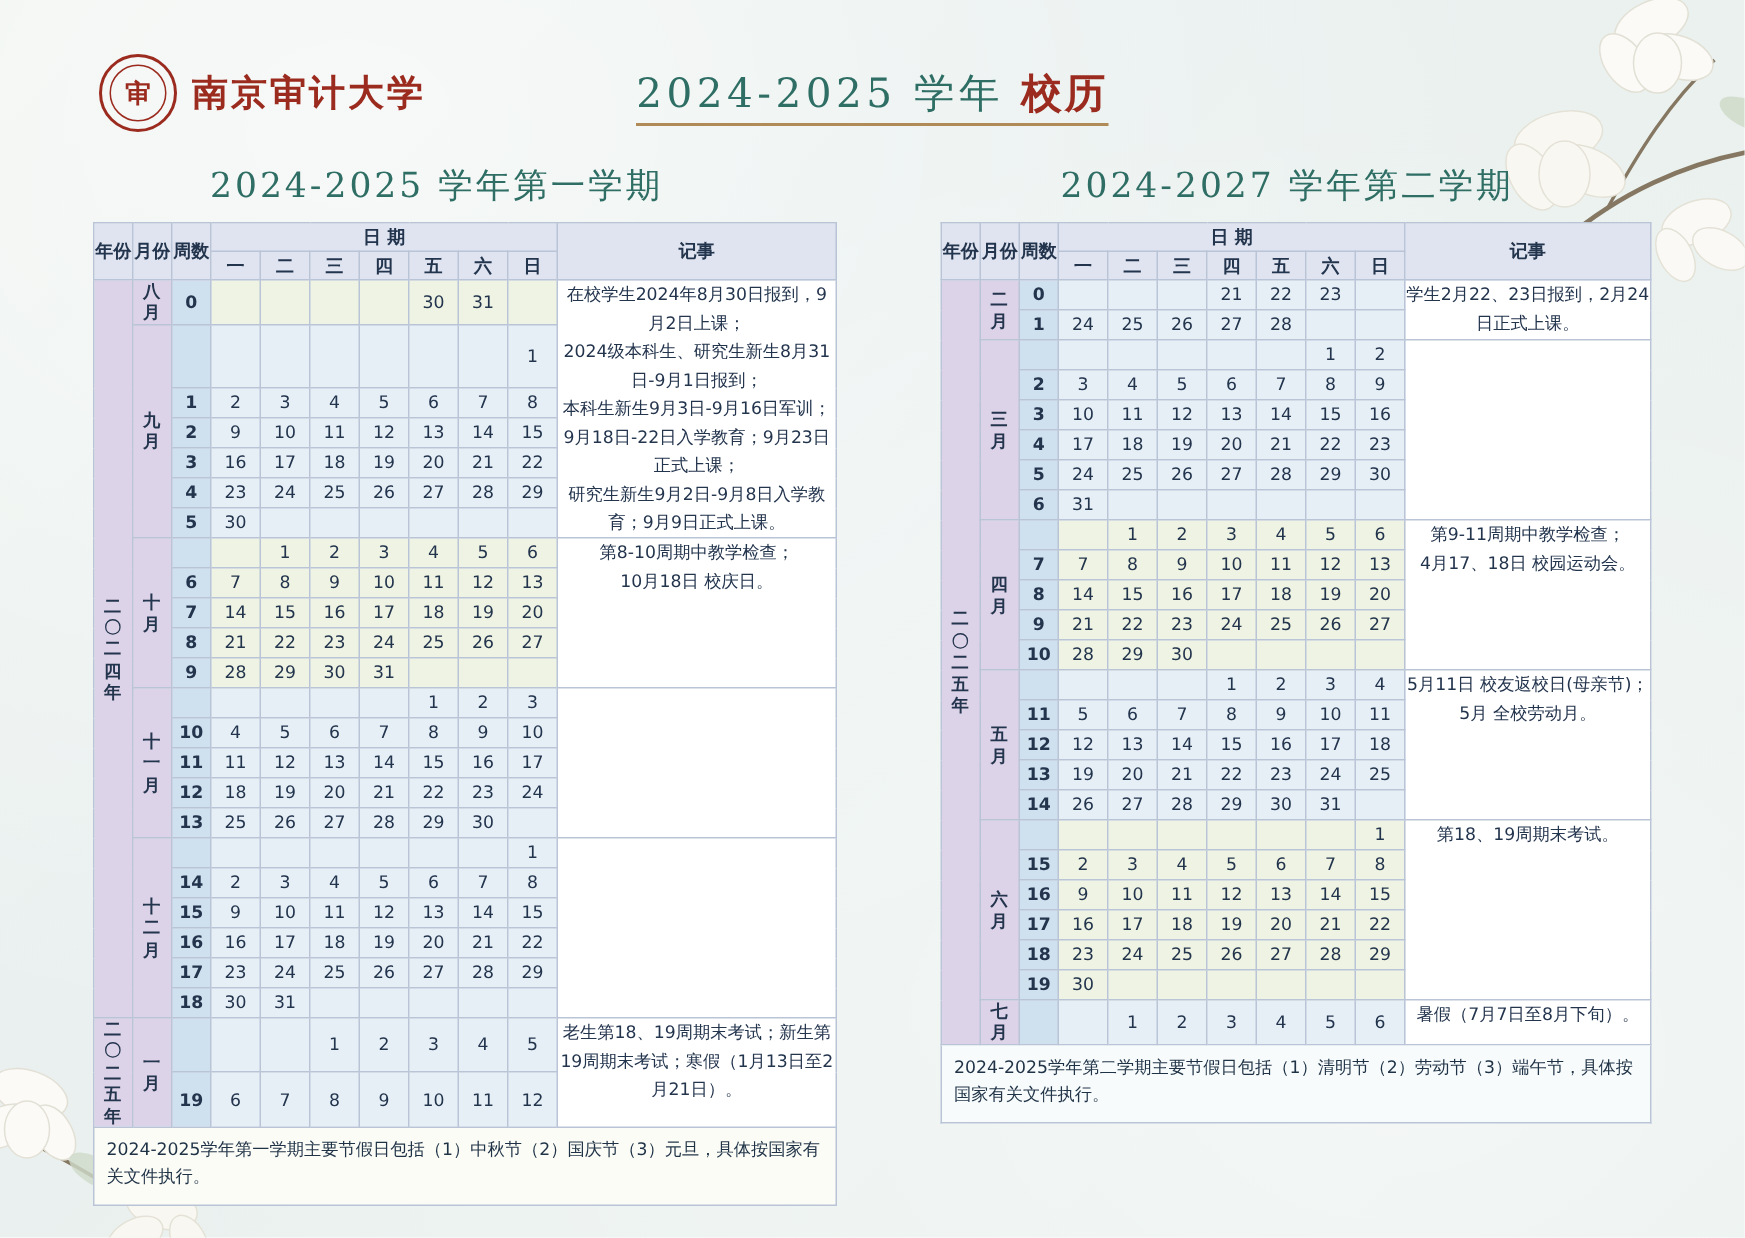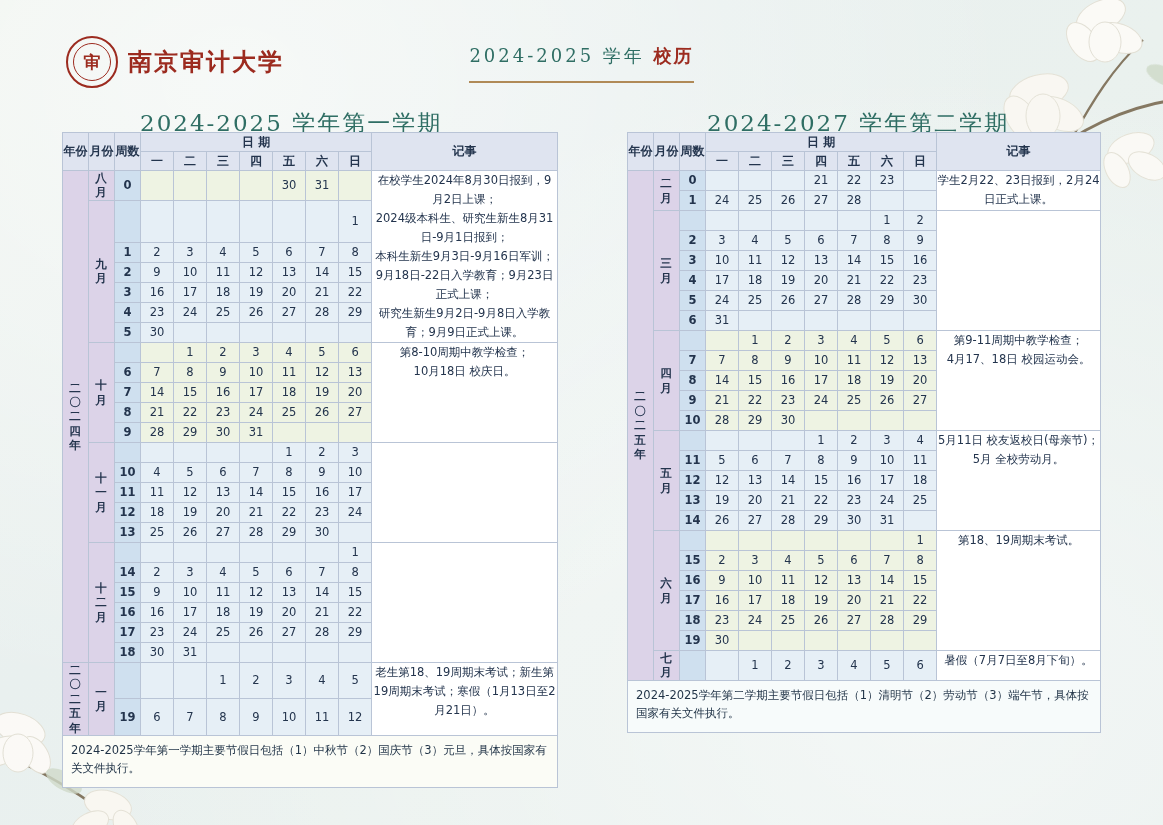--- a/index.html
+++ b/index.html
@@ -48,42 +48,42 @@
     font-size: 24px; font-weight: bold; letter-spacing: 2px;
     color: #9c2b1f;
   }
   .main-title {
     position: absolute; left: 0; right: 0; top: 44px;
     text-align: center;
   }
   .main-title .t {
     display: inline-block;
     font-family: "DejaVu Serif", serif;
-    font-size: 18px; letter-spacing: 3px;
+    font-size: 27px; letter-spacing: 3px;
     color: #2f6e64;
-    padding-bottom: 13px;
+    padding-bottom: 2px;
     border-bottom: 2px solid #b08a57;
   }
   .main-title .t .cal {
     color: #9c2b1f; font-weight: bold; letter-spacing: 2px;
   }
 
   
   .sem-title {
     position: absolute;
     font-family: "DejaVu Serif", serif;
     font-size: 23px; letter-spacing: 2px; color: #2f6e64;
     padding-bottom: 20px;
     border-bottom: 2px solid #4c1d95;
   }
   .sem-title.left  { left: 140px;  top: 108px; }
   .sem-title.right { left: 707px; top: 108px; }
 
   
-  .cal-block { position: absolute; top: 132px; }
+  .cal-block { position: absolute; top: 148px; }
   .cal-block.left  { left: 62px;  width: 496px; }
   .cal-block.right { left: 627px; width: 474px; }
 
   table.cal {
     border-collapse: collapse;
     width: 100%;
     background: #ffffff;
     table-layout: fixed;
   }
   table.cal th, table.cal td {

